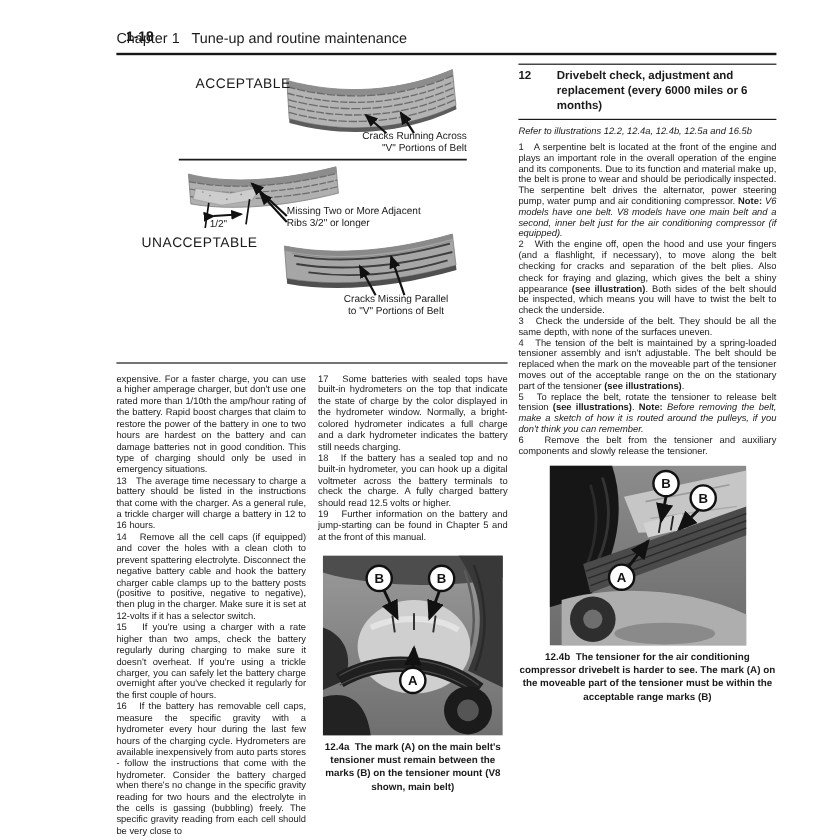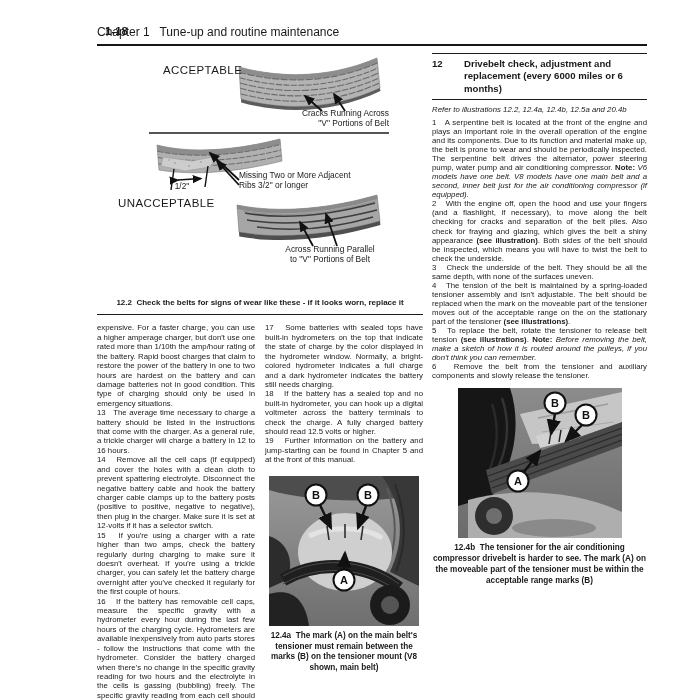--- a/index.html
+++ b/index.html
@@ -130,25 +130,24 @@
           <line x1="240" y1="193" x2="229" y2="161" stroke="#111" stroke-width="1.8" marker-end="url(#arwD)"></line>
         </svg>
 
         <div class="dlabel big-label acceptable">ACCEPTABLE</div>
         <div class="dlabel callout callout-across">Cracks Running Across
 "V" Portions of Belt</div>
         <div class="dlabel callout callout-missing">Missing Two or More Adjacent
 Ribs 3/2" or longer</div>
         <div class="dlabel dim-label">1/2"</div>
         <div class="dlabel big-label unacceptable">UNACCEPTABLE</div>
-        <div class="dlabel callout callout-parallel">Across Running Parallel
+        <div class="dlabel callout callout-parallel">Cracks Missing Parallel
 to "V" Portions of Belt</div>
       </div>
 
-      <div class="fig-caption">12.2&nbsp; Check the belts for signs of wear like these - if it looks worn, replace it</div>
       <hr class="section-divider">
 
       <div class="two-cols">
         <div class="tcol">
           <p class="body-p">expensive. For a faster charge, you can use a higher amperage charger, but don't use one rated more than 1/10th the amp/hour rating of the battery. Rapid boost charges that claim to restore the power of the battery in one to two hours are hardest on the battery and can damage batteries not in good condition. This type of charging should only be used in emergency situations.</p>
           <p class="body-p">13&nbsp;&nbsp;&nbsp;The average time necessary to charge a battery should be listed in the instructions that come with the charger. As a general rule, a trickle charger will charge a battery in 12 to 16 hours.</p>
           <p class="body-p">14&nbsp;&nbsp;&nbsp;Remove all the cell caps (if equipped) and cover the holes with a clean cloth to prevent spattering electrolyte. Disconnect the negative battery cable and hook the battery charger cable clamps up to the battery posts (positive to positive, negative to negative), then plug in the charger. Make sure it is set at 12-volts if it has a selector switch.</p>
           <p class="body-p">15&nbsp;&nbsp;&nbsp;If you're using a charger with a rate higher than two amps, check the battery regularly during charging to make sure it doesn't overheat. If you're using a trickle charger, you can safely let the battery charge overnight after you've checked it regularly for the first couple of hours.</p>
           <p class="body-p">16&nbsp;&nbsp;&nbsp;If the battery has removable cell caps, measure the specific gravity with a hydrometer every hour during the last few hours of the charging cycle. Hydrometers are available inexpensively from auto parts stores - follow the instructions that come with the hydrometer. Consider the battery charged when there's no change in the specific gravity reading for two hours and the electrolyte in the cells is gassing (bubbling) freely. The specific gravity reading from each cell should be very close to</p>
         </div>
@@ -210,21 +209,21 @@
     </div>
 
     <div class="col3">
       <hr class="rule">
       <div class="sec-head">
         <span class="sec-num">12</span>
         <span>Drivebelt check, adjustment and replacement (every 6000 miles or 6 months)</span>
       </div>
       <hr class="rule">
 
-      <p class="refer">Refer to illustrations 12.2, 12.4a, 12.4b, 12.5a and 20.4b</p>
+      <p class="refer">Refer to illustrations 12.2, 12.4a, 12.4b, 12.5a and 16.5b</p>
       <p class="body-p"><span>1&nbsp;&nbsp;&nbsp;A serpentine belt is located at the front of the engine and plays an important role in the overall operation of the engine and its components. Due to its function and material make up, the belt is prone to wear and should be periodically inspected. The serpentine belt drives the alternator, power steering pump, water pump and air conditioning compressor. </span><span style="font-weight: bold;">Note:</span><span style="font-style: italic;"> V6 models have one belt. V8 models have one main belt and a second, inner belt just for the air conditioning compressor (if equipped).</span></p>
       <p class="body-p"><span>2&nbsp;&nbsp;&nbsp;With the engine off, open the hood and use your fingers (and a flashlight, if necessary), to move along the belt checking for cracks and separation of the belt plies. Also check for fraying and glazing, which gives the belt a shiny appearance </span><span style="font-weight: bold;">(see illustration)</span><span>. Both sides of the belt should be inspected, which means you will have to twist the belt to check the underside.</span></p>
       <p class="body-p"><span>3&nbsp;&nbsp;&nbsp;Check the underside of the belt. They should be all the same depth, with none of the surfaces uneven.</span></p>
       <p class="body-p"><span>4&nbsp;&nbsp;&nbsp;The tension of the belt is maintained by a spring-loaded tensioner assembly and isn't adjustable. The belt should be replaced when the mark on the moveable part of the tensioner moves out of the acceptable range on the on the stationary part of the tensioner </span><span style="font-weight: bold;">(see illustrations)</span><span>.</span></p>
       <p class="body-p"><span>5&nbsp;&nbsp;&nbsp;To replace the belt, rotate the tensioner to release belt tension </span><span style="font-weight: bold;">(see illustrations)</span><span>. </span><span style="font-weight: bold;">Note:</span><span style="font-style: italic;"> Before removing the belt, make a sketch of how it is routed around the pulleys, if you don't think you can remember.</span></p>
       <p class="body-p"><span>6&nbsp;&nbsp;&nbsp;Remove the belt from the tensioner and auxiliary components and slowly release the tensioner.</span></p>
 
       <figure class="photo-fig">
         <svg width="164" height="150" viewBox="0 0 164 150">
           <defs>

